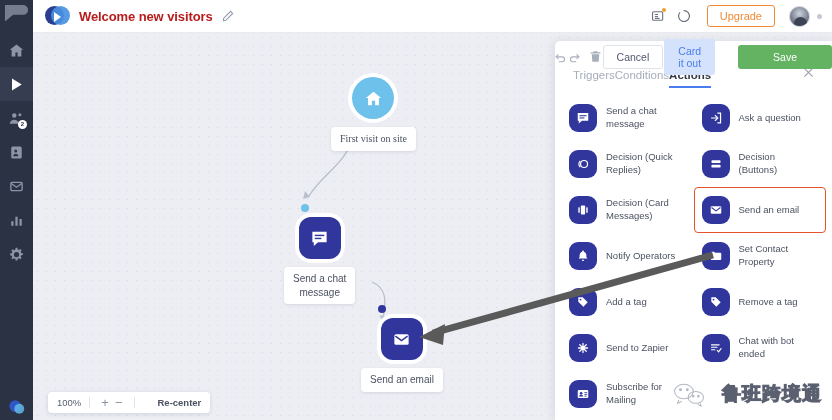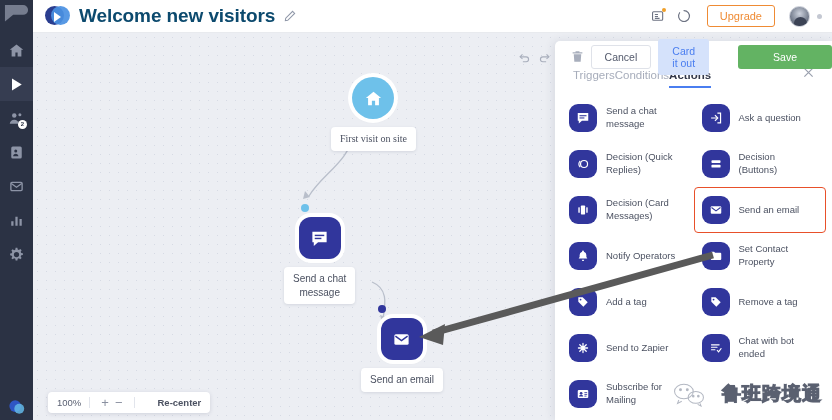--- a/index.html
+++ b/index.html
@@ -44,21 +44,21 @@
     background:#2a3d8f;
   }
   .brand-mark .bm-front {
     position:absolute; left:6px; top:2px; width:19px; height:19px; border-radius:50%;
     background:#4a90e2; opacity:.92;
   }
   .brand-mark .bm-play {
     position:absolute; left:9px; top:8px; width:0;height:0;
     border-left:7px solid #ffffff; border-top:5px solid transparent; border-bottom:5px solid transparent;
   }
-  #flow-title { font-size: 19px; color: #0c4a6e; font-weight: 600; letter-spacing: -.1px;}
+  #flow-title { font-size: 13px; color: #b91c1c; font-weight: 600; letter-spacing: -.1px;}
   #edit-pencil { margin-left: 9px; color: #8f97a8; display:flex; align-items:center;}
   #edit-pencil svg { width: 12px; height: 12px; }
   .topbar-spacer { flex: 1 1 auto; }
   .tb-ico { color: #6c7casd; color:#6d7383; margin-left: 12px; position: relative; display:flex;align-items:center;}
   .tb-ico svg { width: 14px; height: 14px; display:block;}
   .tb-dot { position:absolute; right:-1px; top:-1px; width:4px;height:4px;border-radius:50%;background:#f0a02a;}
   #upgrade-btn {
     margin-left: 16px; border: 1px solid #ef8b34; color: #ef8b34; background: #fff;
     border-radius: 3px; font-size: 11px; padding: 4px 12px; cursor: pointer;
     font-family: "Liberation Sans", sans-serif;
@@ -145,21 +145,21 @@
   .act-ico {
     flex: 0 0 auto; width: 28px; height: 28px; border-radius: 9px; background: #31369c;
     display: flex; align-items: center; justify-content: center;
   }
   .act-ico svg { width: 14px; height: 14px; }
   .act-label { font-size: 9.5px; color: #4b5161; line-height: 1.35; white-space: pre-line; }
 
   
   #editbar {
     position: absolute; right: 0; top: 41px; width: 277px; height: 31px;
-    display: flex; align-items: center; justify-content: flex-end; gap: 7px;
+    display: flex; align-items: center; justify-content: flex-end; gap: 1px;
     padding-right: 0px; z-index: 6;
   }
   #editbar .eb-ico { color: #a8aebc; display:flex; align-items:center; cursor:pointer;}
   #editbar .eb-ico svg { width: 13px; height: 13px; }
   #editbar .eb-sep { width:1px; height: 15px; background:#dfe2e9; margin: 0 3px;}
   .eb-btn {
     font-size: 10.5px; border-radius: 3px; padding: 5px 13px; cursor: pointer;
     font-family: "Liberation Sans", sans-serif; border: 1px solid transparent;
   }
   .eb-cancel { background: #ffffff; color: #52596b; border-color: #dfe2e9; }

